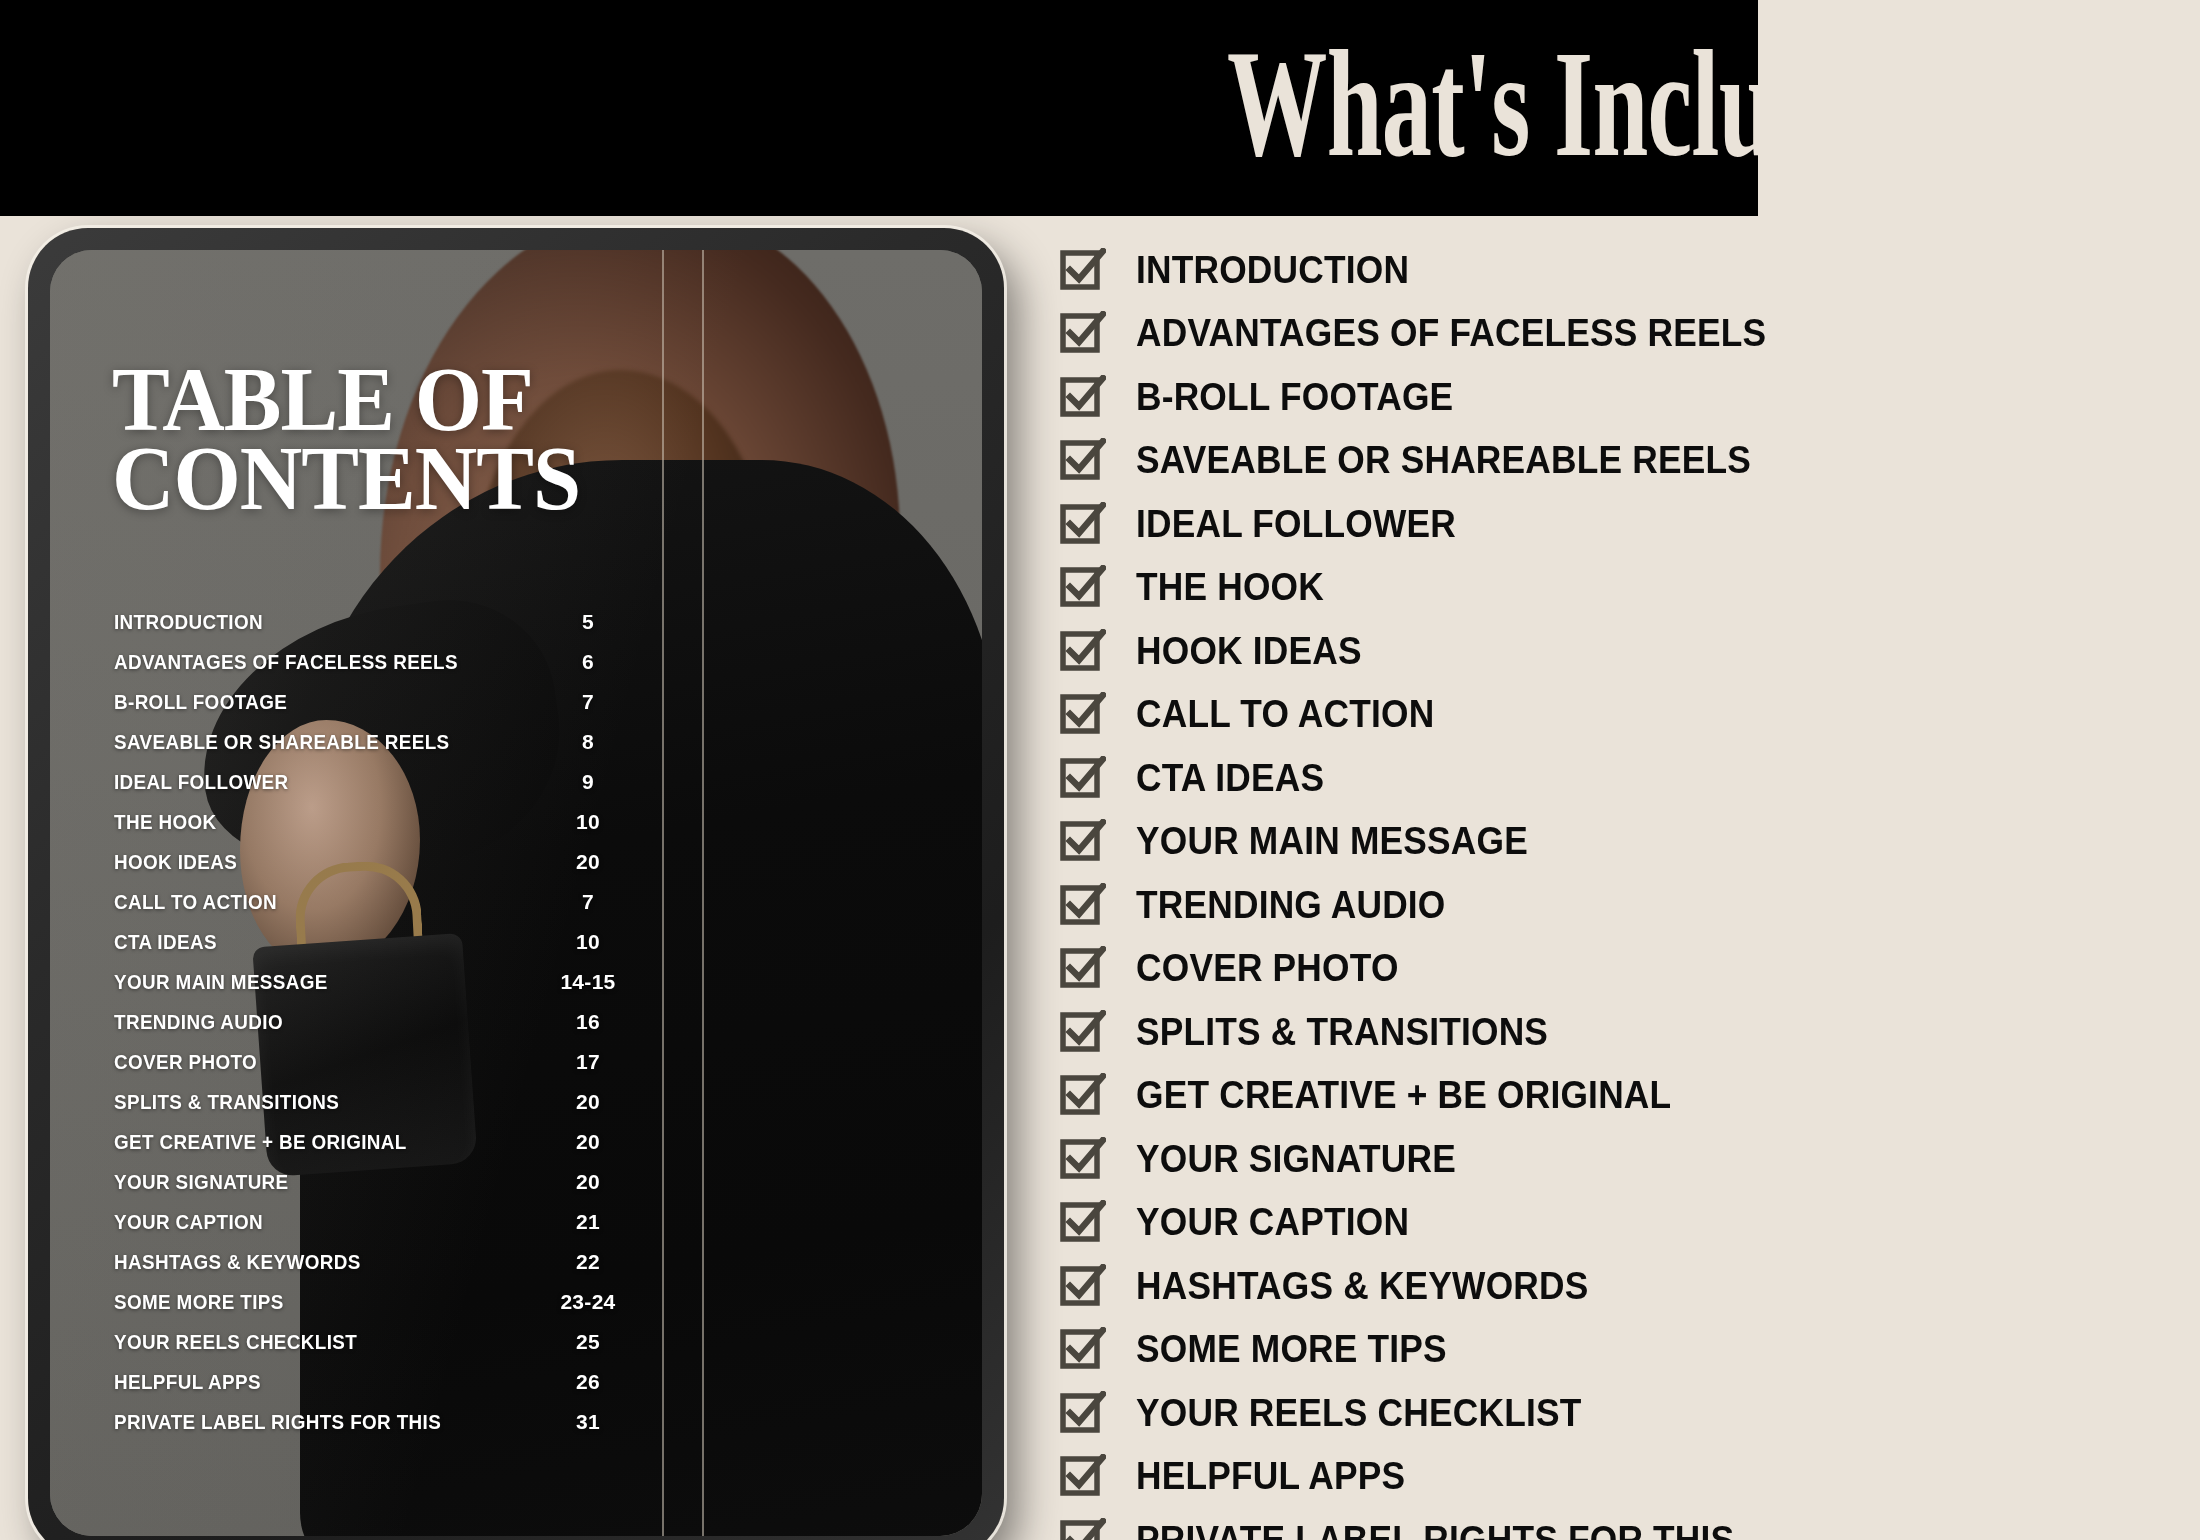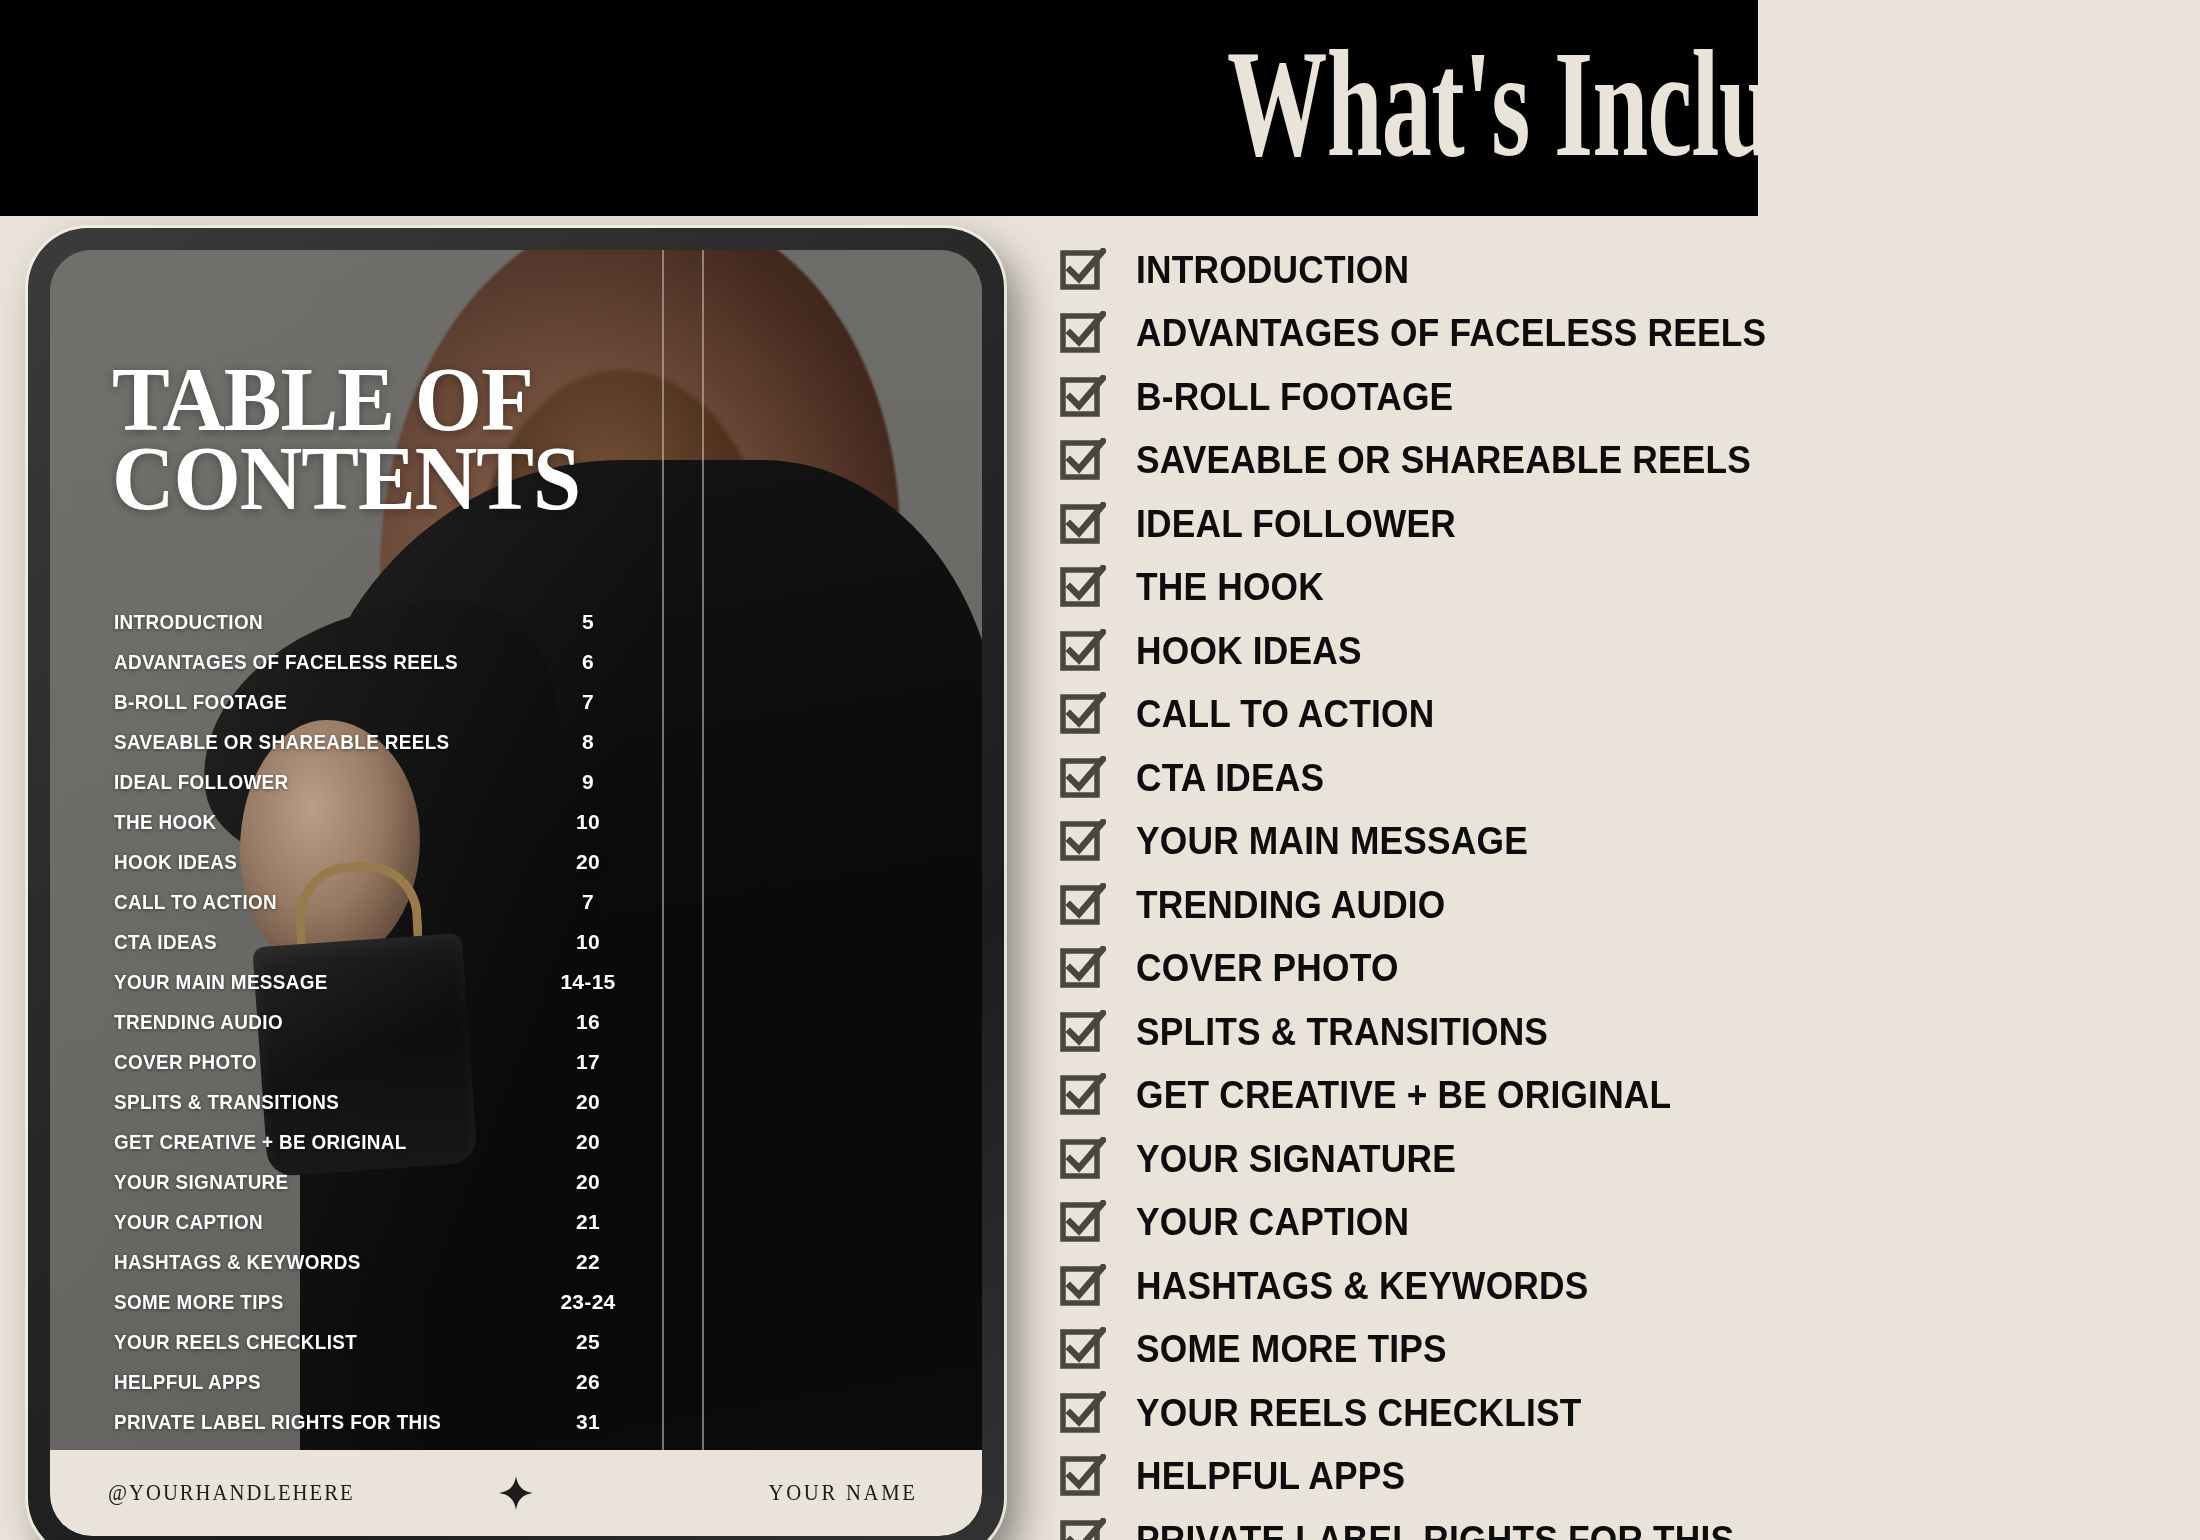--- a/index.html
+++ b/index.html
@@ -354,29 +354,20 @@
               <span class="toc-label">HELPFUL APPS</span>
               <span class="toc-page">26</span>
             </div>
             <div class="toc-row">
               <span class="toc-label">PRIVATE LABEL RIGHTS FOR THIS</span>
               <span class="toc-page">31</span>
             </div>
           </div>
       </div>
 
-      <div id="tablet-footer">
-        <div id="footer-handle">@YOURHANDLEHERE</div>
-        <div id="footer-star">
-          <svg viewBox="0 0 34 34" width="34" height="34" aria-hidden="true">
-            <path d="M17 0 C18.4 10.2 23.8 15.6 34 17 C23.8 18.4 18.4 23.8 17 34 C15.6 23.8 10.2 18.4 0 17 C10.2 15.6 15.6 10.2 17 0 Z" fill="#1c1c1c"></path>
-          </svg>
-        </div>
-        <div id="footer-name">YOUR NAME</div>
-      </div>
 
     </div>
   </div>
 </div>
 
 <div id="checklist">
     <div class="check-row">
       <span class="check-box">
         <svg viewBox="0 0 46 44" width="46" height="44" aria-hidden="true">
           <rect x="3" y="5" width="34" height="34" fill="none" stroke="#4A463E" stroke-width="5.5"></rect>

